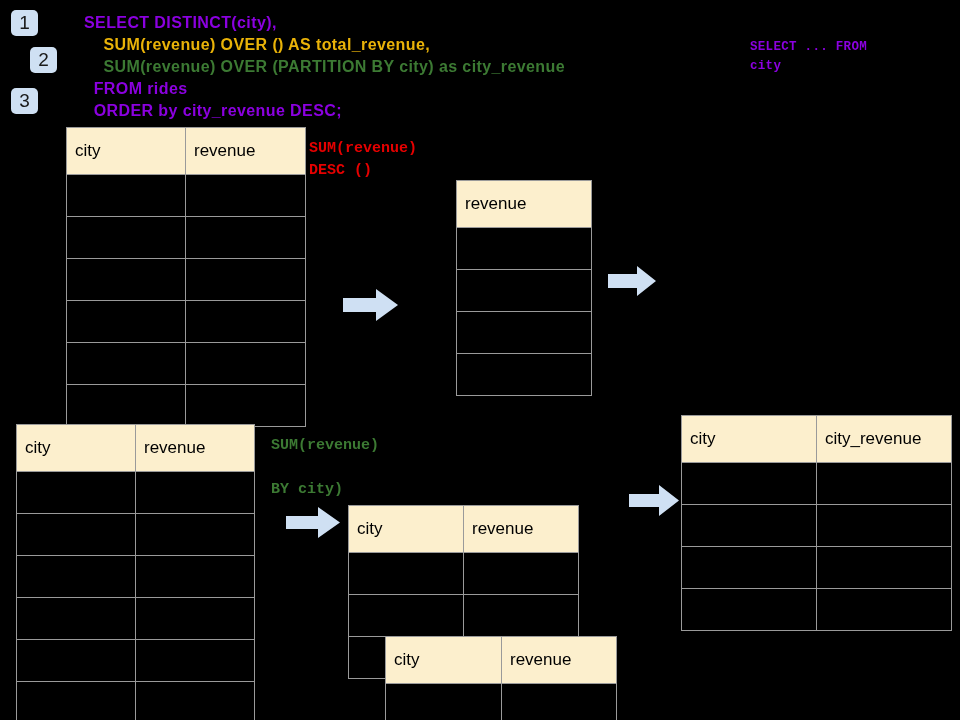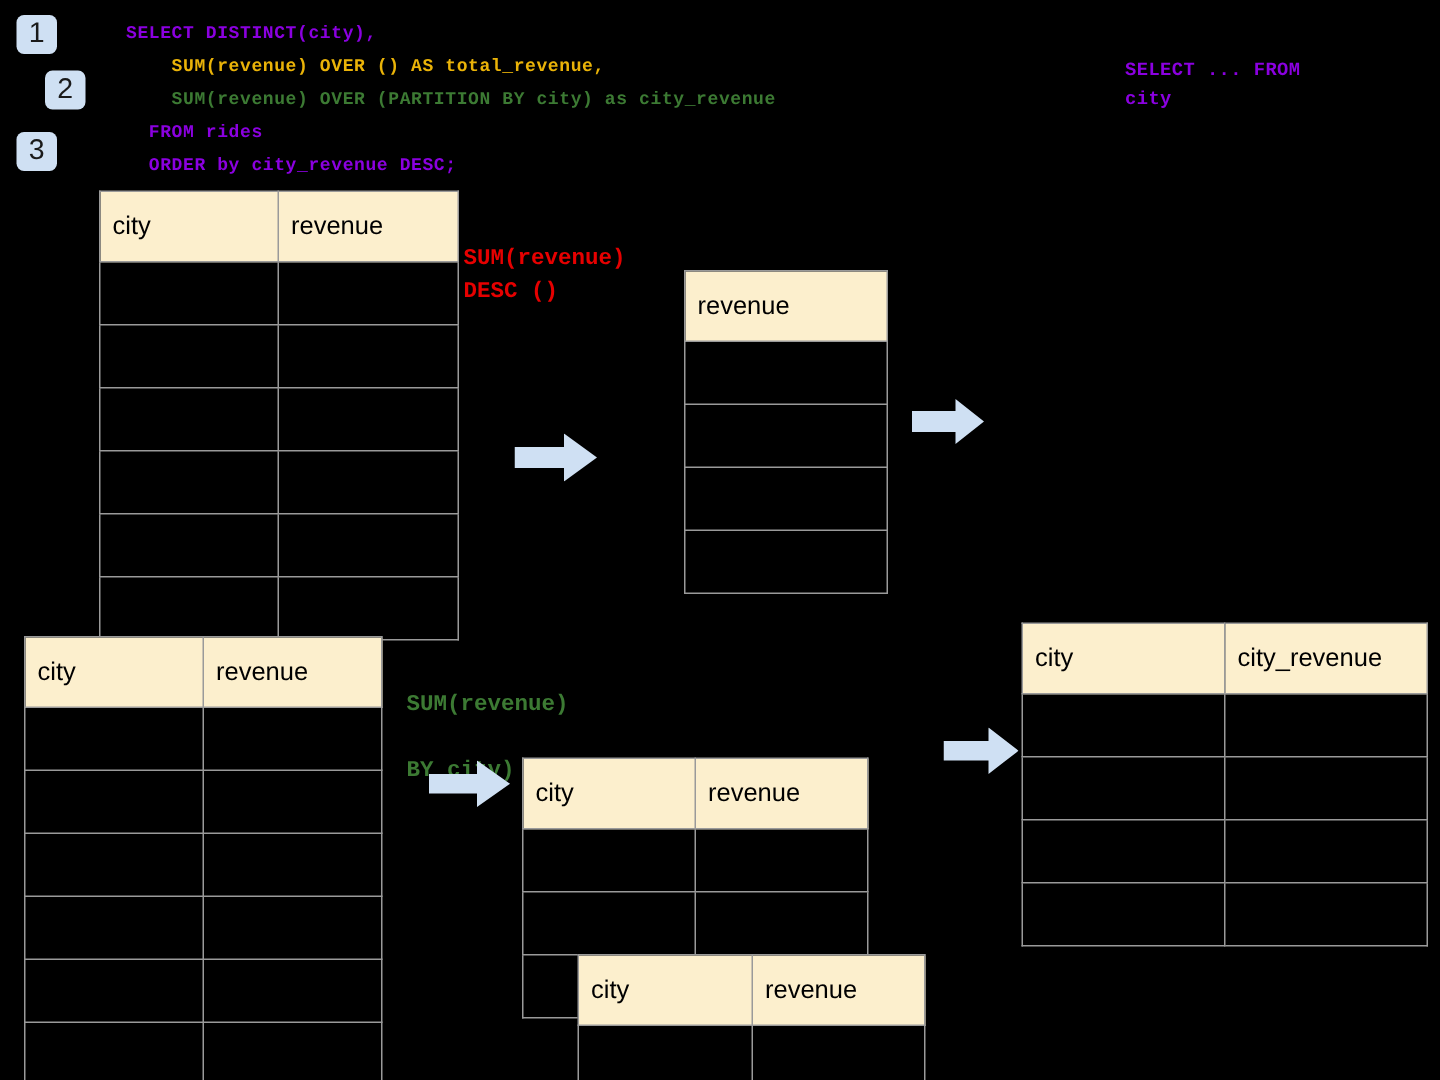--- a/index.html
+++ b/index.html
@@ -26,22 +26,22 @@
     font-size: 19px;
     line-height: 26px;
     text-align: center;
     width: 27px;
     height: 26px;
   }
 
   
   .code {
     position: absolute;
-    font-family: Liberation Mono, monospace;
-    font-size: 12px;
+    font-family: Liberation Sans, sans-serif;
+    font-size: 16px;
     line-height: 21.8px;
     white-space: pre;
     letter-spacing: 0.4px;
     font-weight: bold;
   }
   .c-violet { color: #8b00e0; }
   .c-red    { color: #eab308; }
   .c-green  { color: #3c7a33; }
 
   .sidenote {
@@ -56,21 +56,20 @@
   }
 
   
   .anno {
     position: absolute;
     font-family: "Liberation Mono", monospace;
     font-size: 15px;
     line-height: 22px;
     white-space: pre;
     font-weight: bold;
-    margin-top: 24px;
   }
   .anno.red   { color: #e60000; }
   .anno.green { color: #3c7a33; }
 
   
   .tbl {
     position: absolute;
     border-collapse: collapse;
     table-layout: fixed;
     background: #000000;

